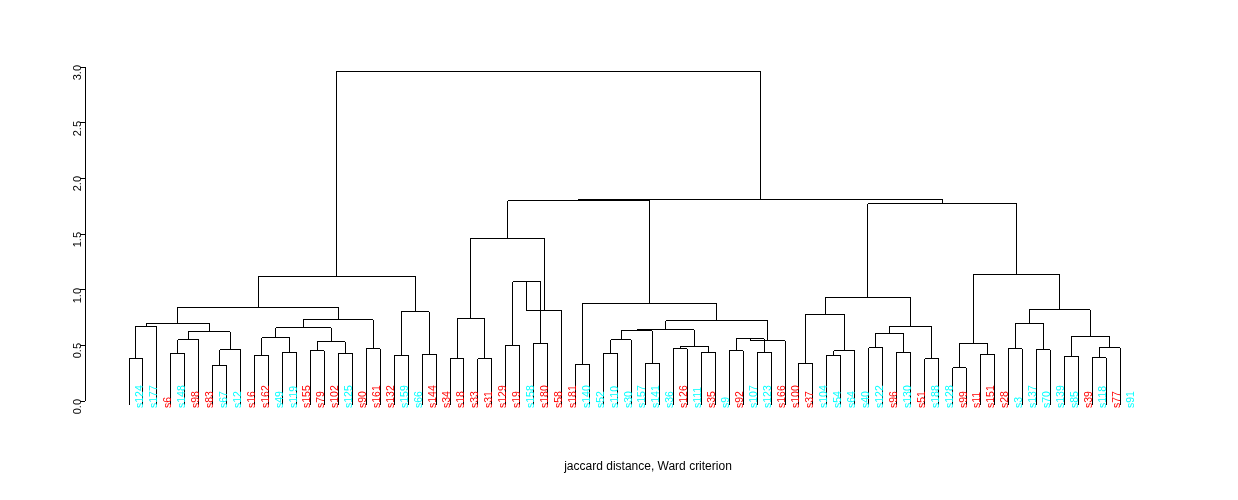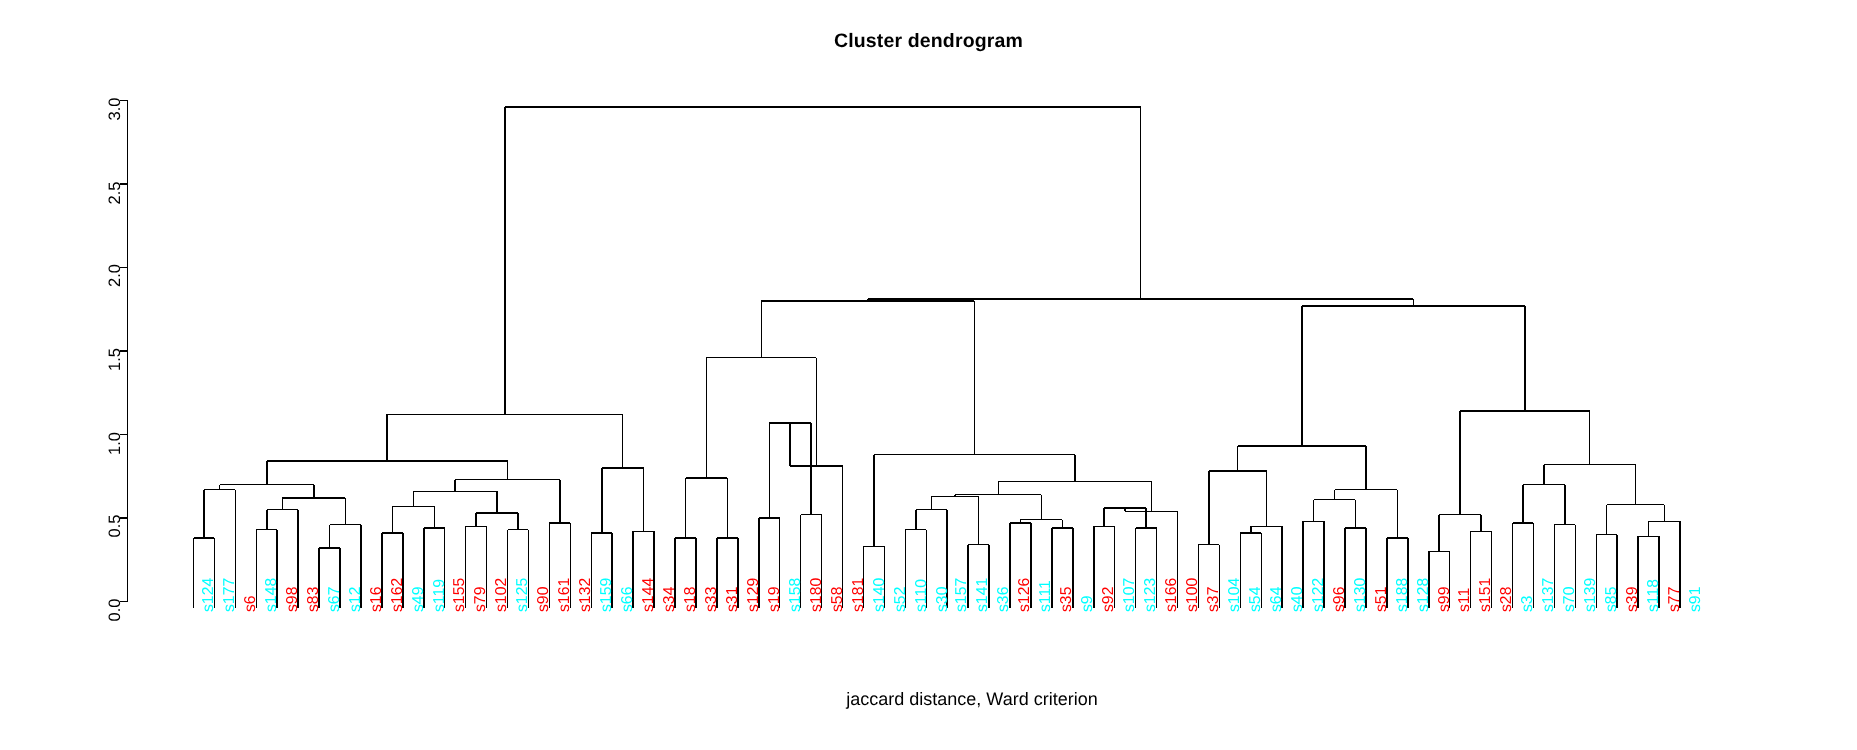--- a/index.html
+++ b/index.html
@@ -58,21 +58,20 @@
     transform-origin: 0% 0%;
     text-align: right;
     direction: ltr;
   }
 </style>
 </head>
 <body>
 
 <div id="root">
 
-  <div id="title">Cluster dendrogram</div>
 
   <svg id="plot" width="1238" height="500">
     <g id="axis-layer">
         <line x1="85" y1="401" x2="85" y2="67" stroke="#000000" stroke-width="1" shape-rendering="crispEdges"></line>
         <line x1="80" y1="401" x2="85" y2="401" stroke="#000000" stroke-width="1" shape-rendering="crispEdges"></line>
         <line x1="80" y1="345.3333333333333" x2="85" y2="345.3333333333333" stroke="#000000" stroke-width="1" shape-rendering="crispEdges"></line>
         <line x1="80" y1="289.6666666666667" x2="85" y2="289.6666666666667" stroke="#000000" stroke-width="1" shape-rendering="crispEdges"></line>
         <line x1="80" y1="234" x2="85" y2="234" stroke="#000000" stroke-width="1" shape-rendering="crispEdges"></line>
         <line x1="80" y1="178.33333333333334" x2="85" y2="178.33333333333334" stroke="#000000" stroke-width="1" shape-rendering="crispEdges"></line>
         <line x1="80" y1="122.66666666666663" x2="85" y2="122.66666666666663" stroke="#000000" stroke-width="1" shape-rendering="crispEdges"></line>

